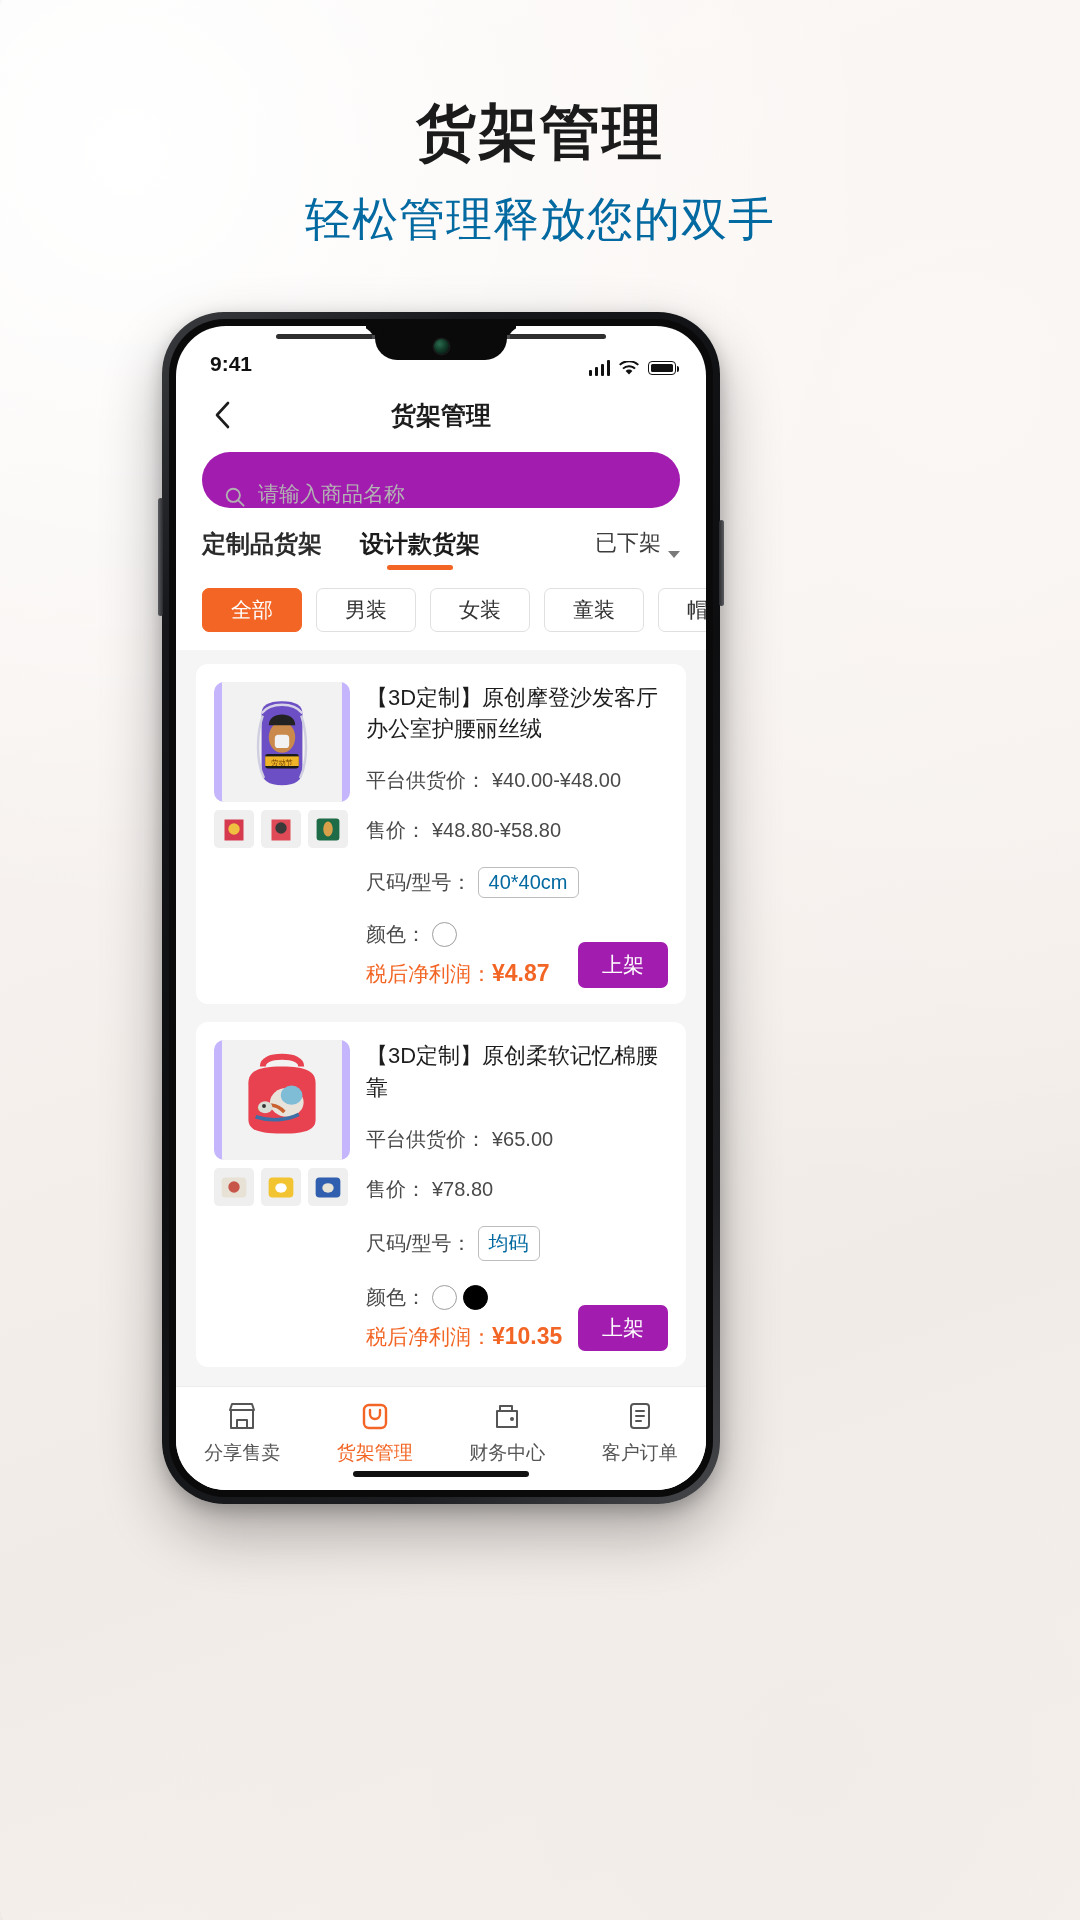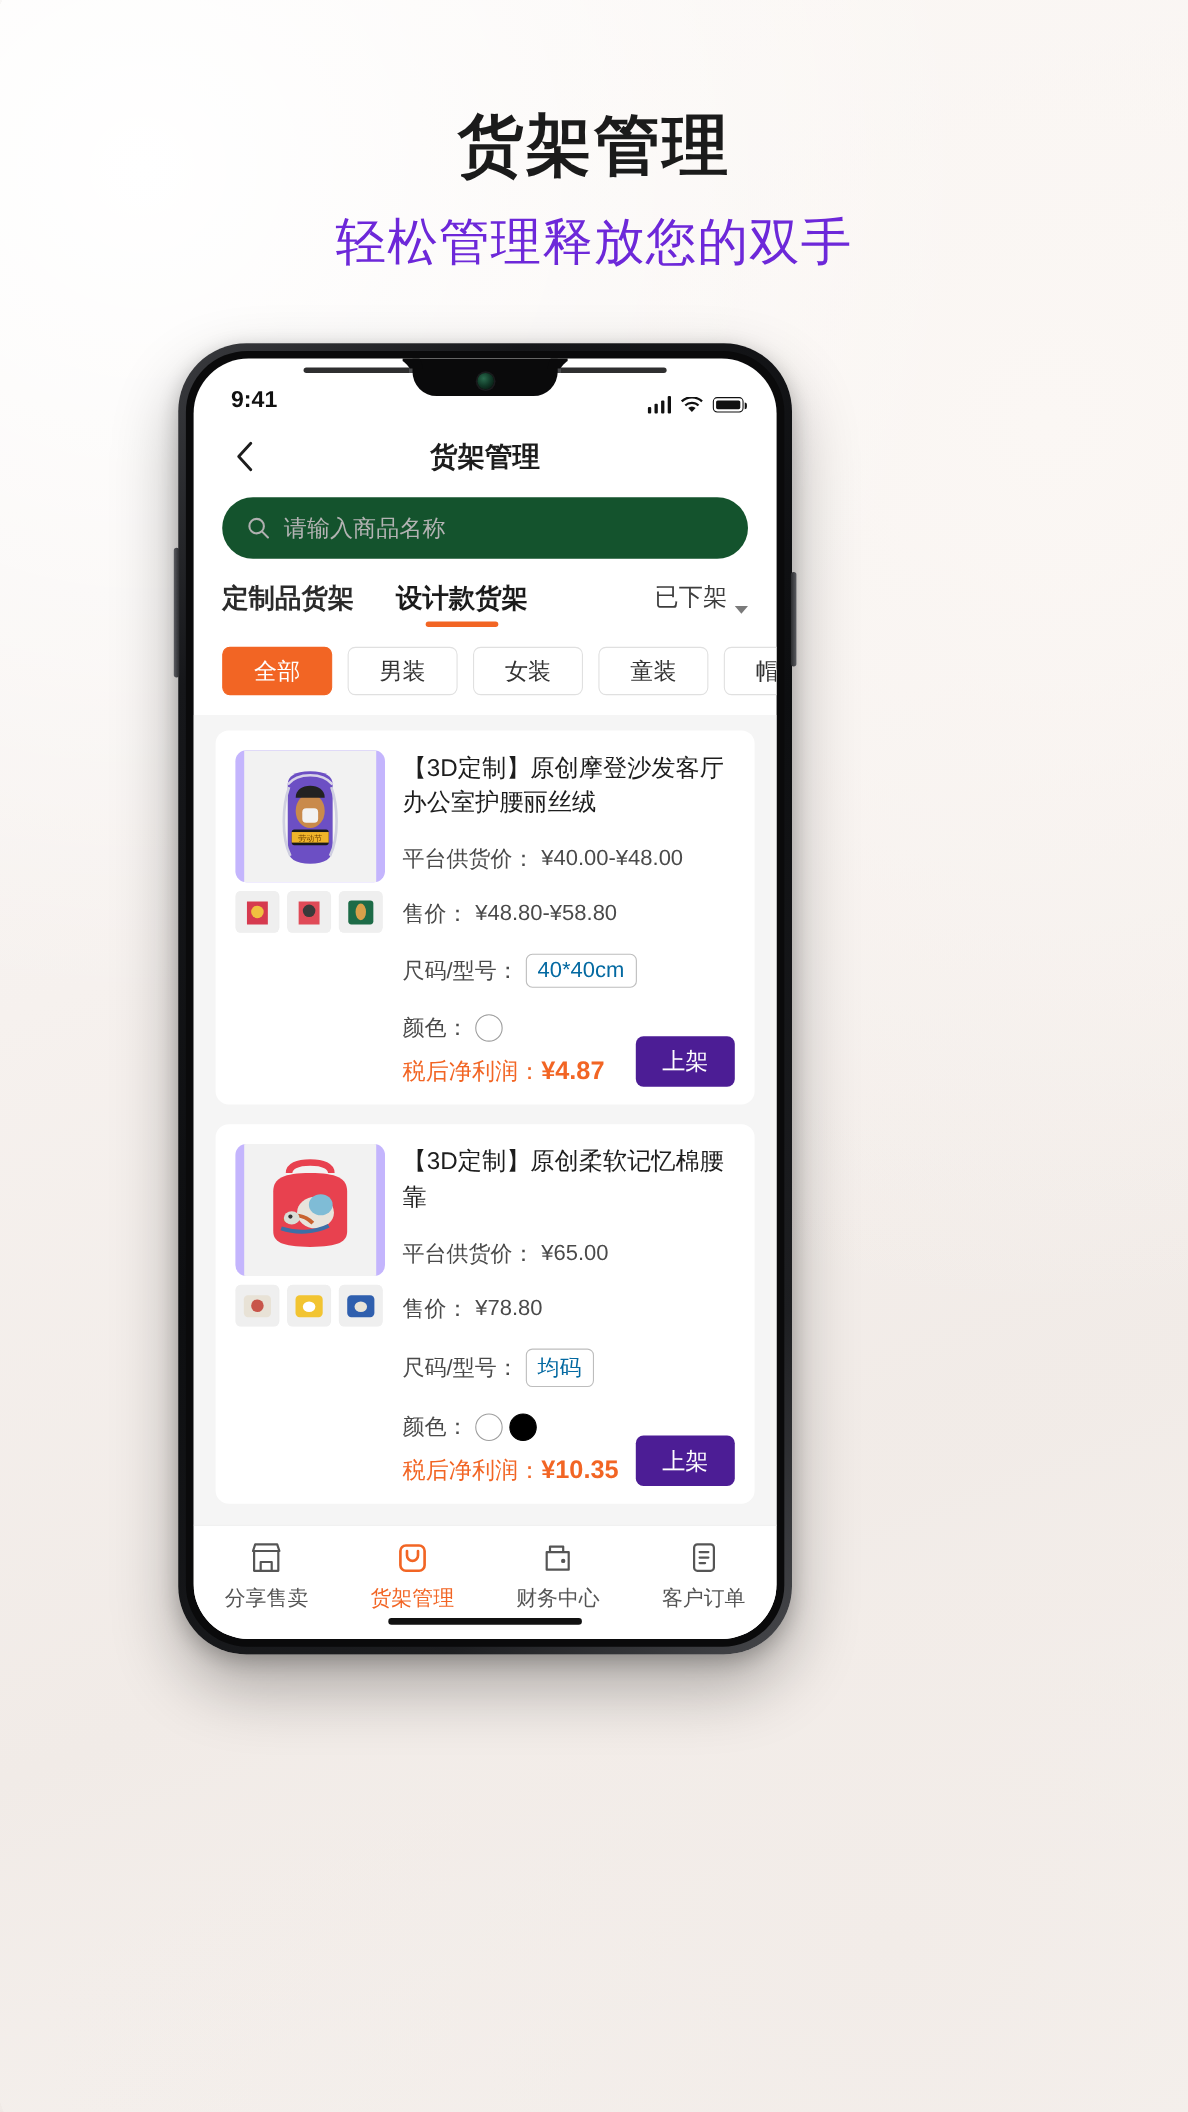--- a/index.html
+++ b/index.html
@@ -28,21 +28,21 @@
       linear-gradient(30deg, rgba(210,200,195,.07) 0 2px, transparent 2px 170px);
   }
 
   
   .headings{ position:absolute; top:98px; left:0; right:0; text-align:center; z-index:3;}
   .h-title{
     font-size:60px; font-weight:bold; color:#1b1b1b; letter-spacing:2px;
     line-height:1.15;
   }
   .h-sub{
-    margin-top:22px; font-size:46px; color:#6d28d9; letter-spacing:1px;
+    margin-top:22px; font-size:46px; color:#0369a1; letter-spacing:1px;
   }
 
   
   .phone{
     position:absolute; left:162px; top:312px;
     width:558px; height:1192px;
     border-radius:62px;
     background:linear-gradient(135deg,#3a3b3f 0%,#16171a 18%,#0d0e10 50%,#1d1e21 82%,#46474b 100%);
     padding:7px;
     box-shadow:0 28px 60px rgba(0,0,0,.30), 0 6px 18px rgba(0,0,0,.22);
@@ -122,21 +122,21 @@
   }
   .back-btn svg{display:block;}
   .nav-title{
     position:absolute;left:0;right:0;text-align:center;
     font-size:25px;font-weight:600;color:#1d1d1d; pointer-events:none;
   }
 
   
   .search-wrap{ padding:4px 26px 10px; }
   .search-box{
-    height:56px;background:#14532d;border-radius:28px;display:flex;align-items:center;
+    height:56px;background:#a21caf;border-radius:28px;display:flex;align-items:flex-end;
     padding:0 22px; gap:12px;
   }
   .search-box .ph{ font-size:21px;color:#b3b3b3; }
 
   
   .tabs{
     display:flex; align-items:flex-start; padding:10px 26px 0; gap:38px; position:relative;
   }
   .tab{
     font-size:24px;color:#2b2b2b;padding-bottom:14px;position:relative;font-weight:600;
@@ -201,21 +201,21 @@
     width:25px;height:25px;border-radius:50%;border:1.6px solid #9e9e9e;background:#fff;
     display:inline-block;
   }
   .swatch.black{ background:#000;border-color:#000; }
   .p-profit{
     margin-top:12px;font-size:21px;color:#f26524;font-weight:500;
   }
   .p-profit b{ font-weight:bold;font-size:23px; }
   .act-btn{
     position:absolute;right:18px;bottom:16px;
-    background:#4c1d95;color:#fff;border-radius:7px;
+    background:#a21caf;color:#fff;border-radius:7px;
     font-size:21px;padding:9px 24px;
   }
 
   
   .tabbar{
     flex:0 0 104px;background:#fff;border-top:1px solid #ececec;
     display:flex;align-items:flex-start;padding-top:12px;
   }
   .tb-item{
     flex:1 1 0;display:flex;flex-direction:column;align-items:center;gap:7px;

